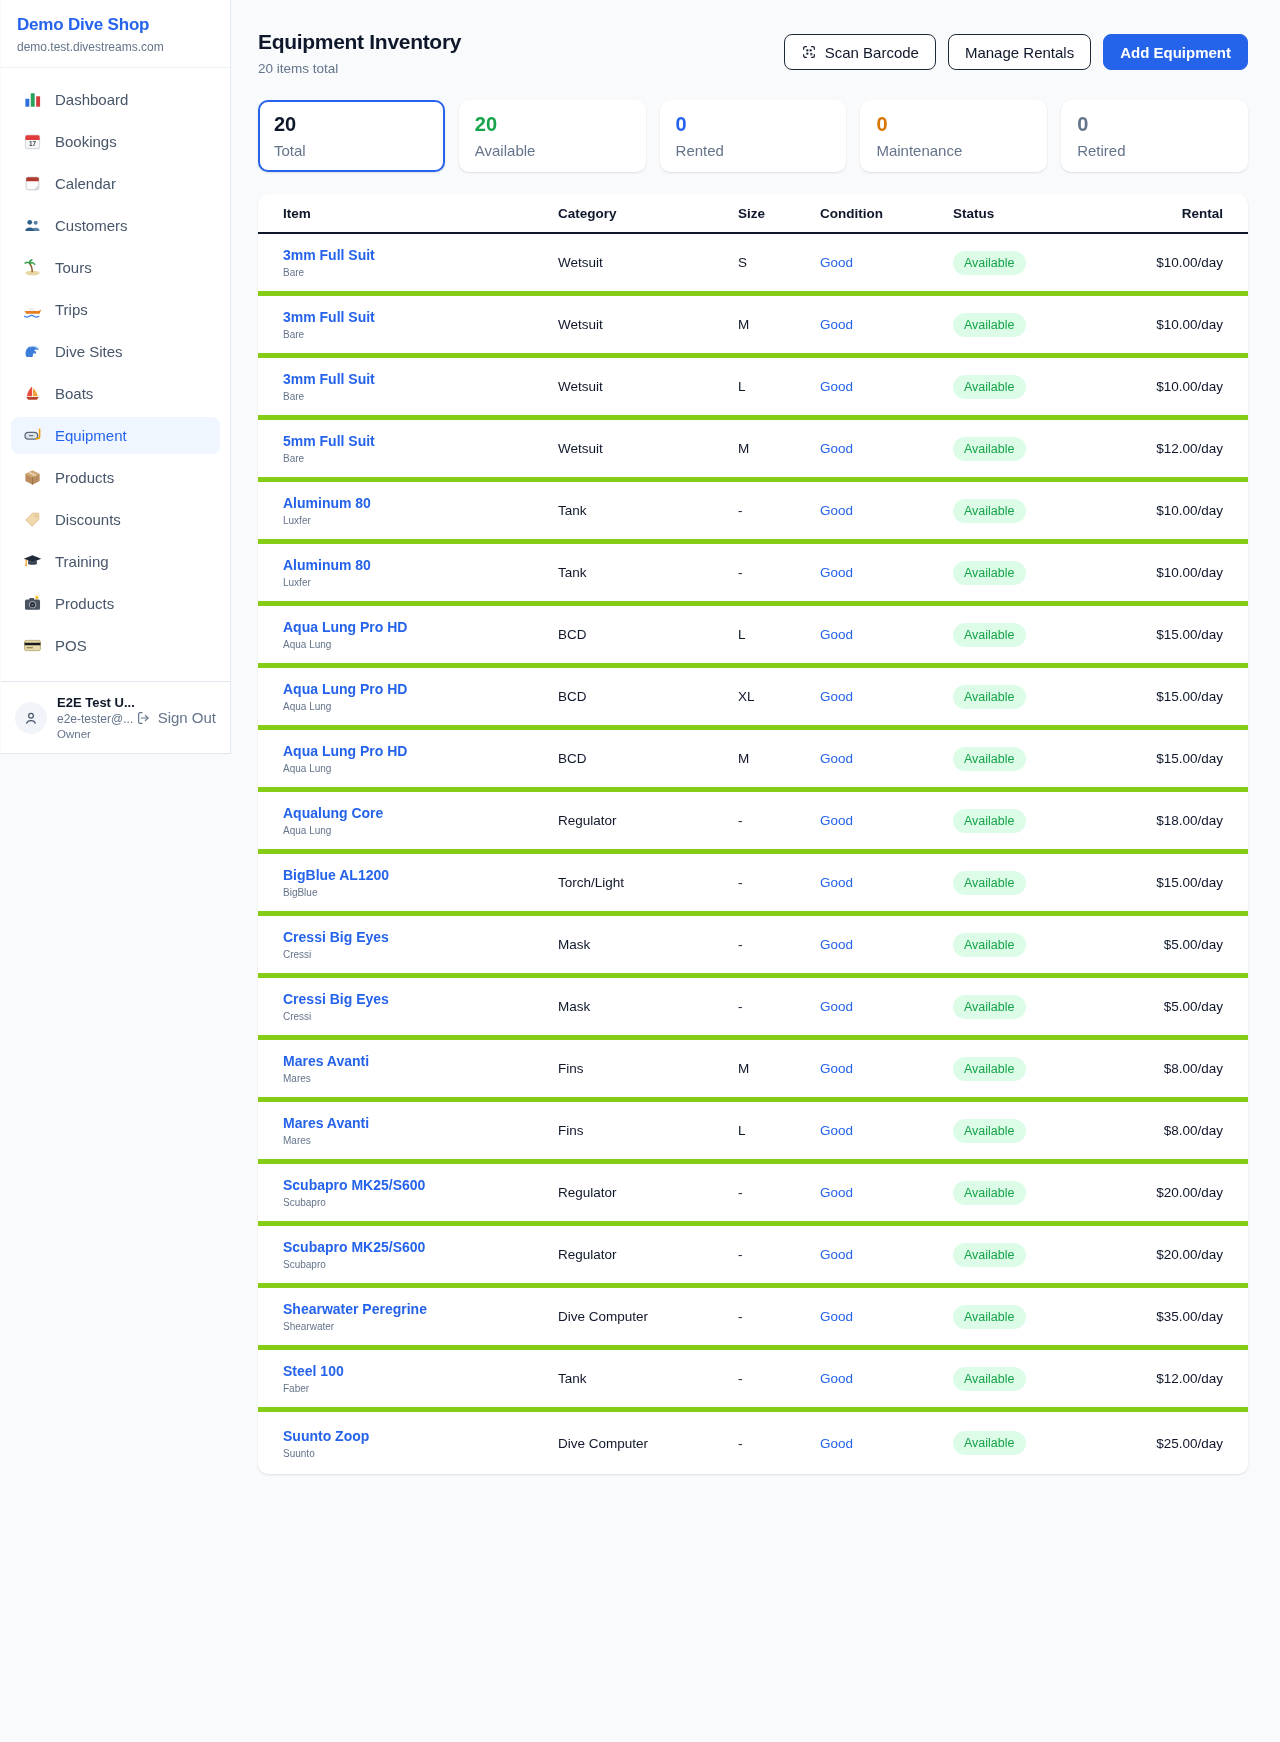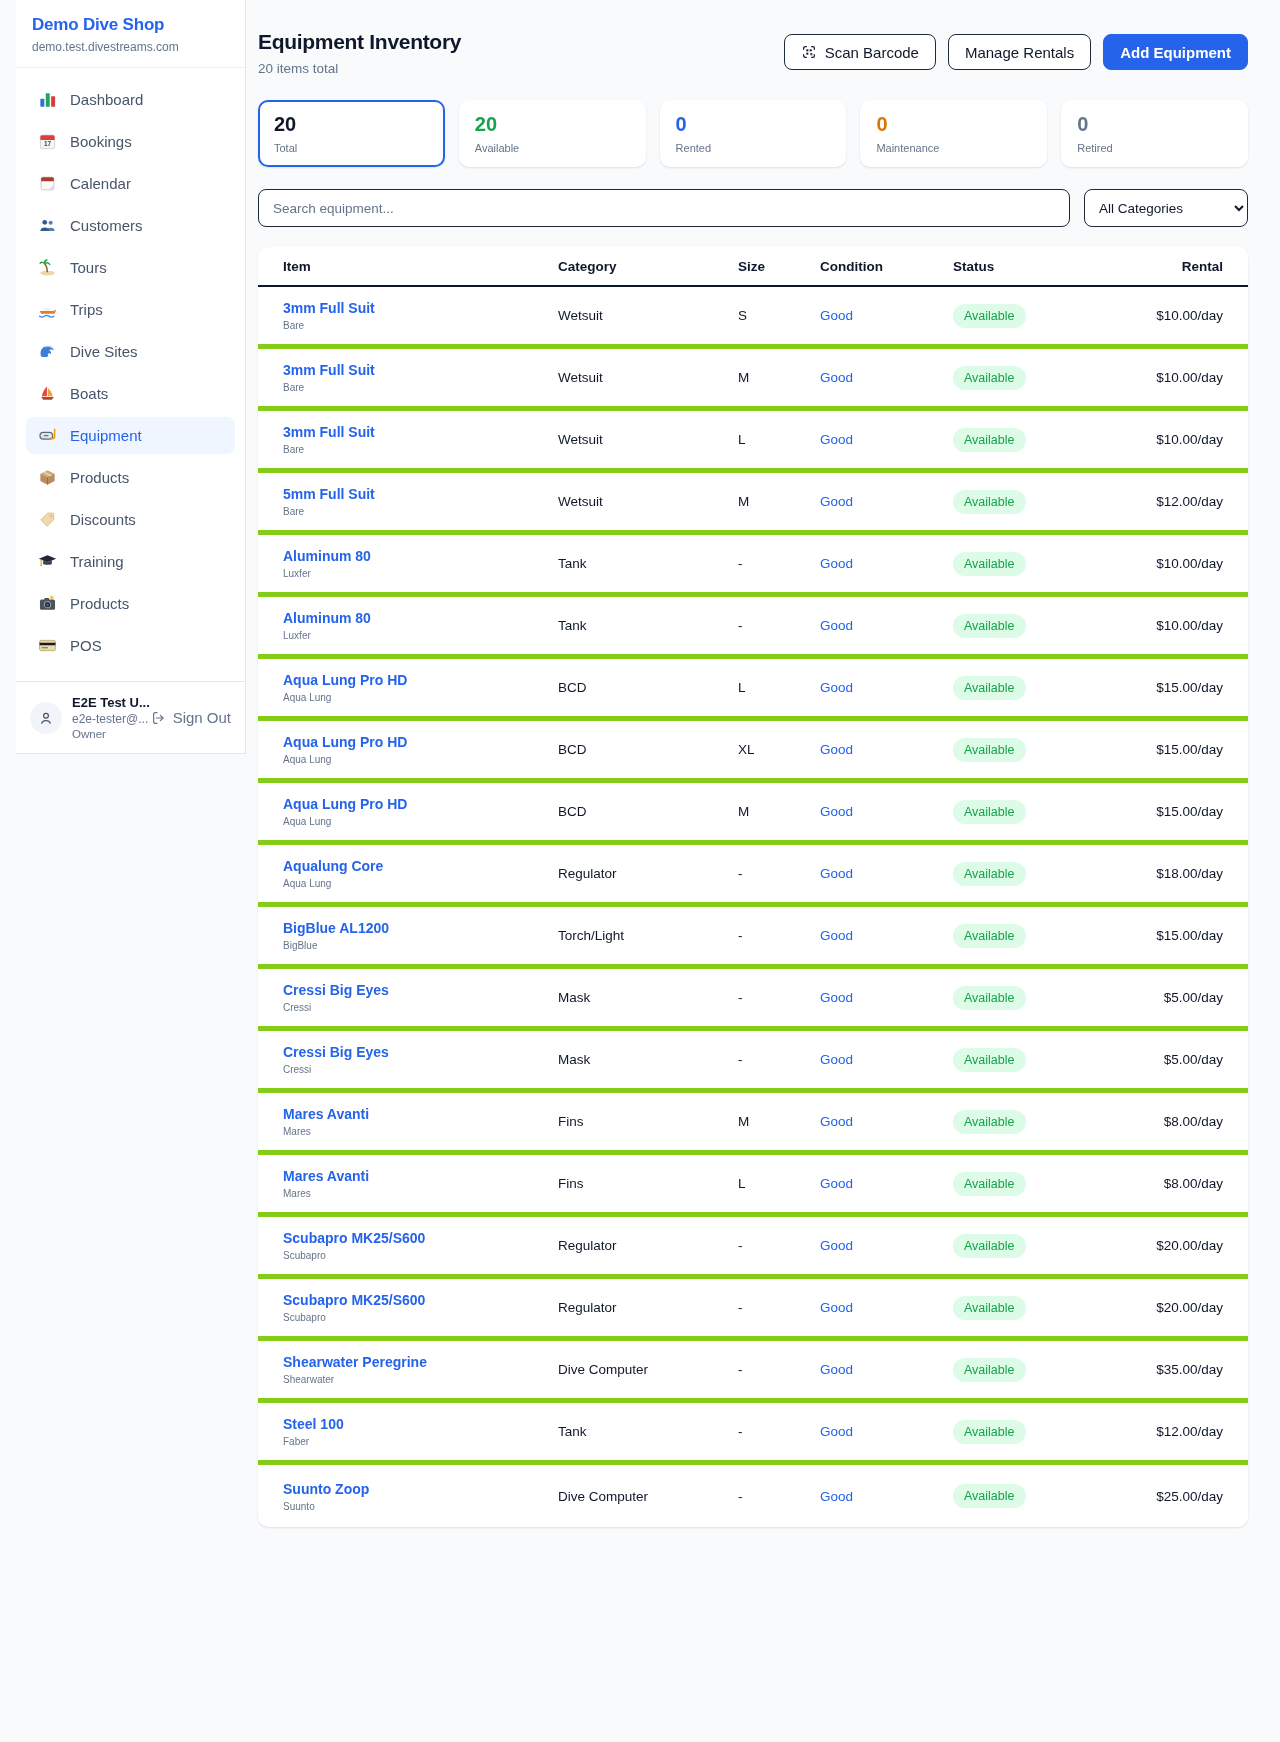--- a/index.html
+++ b/index.html
@@ -6,21 +6,21 @@
   html,body { width:1280px; height:1742px; }
   body {
     background:#f8fafc;
     font-family:"Liberation Sans", sans-serif;
     color:#0f172a;
     position:relative;
     overflow:hidden;
   }
   
   .sidebar {
-    position:absolute; top:0; left:16px; width:230px;
+    position:absolute; top:0; left:1px; width:230px;
     background:#ffffff;
     border-right:1px solid #e2e8f0;
     border-bottom:1px solid #e2e8f0;
   }
   .brand-block { padding:15px 16px 13px; border-bottom:1px solid #edf1f5; }
   .brand { color:#2563eb; font-size:17px; font-weight:bold; letter-spacing:-0.2px; }
   .domain { color:#64748b; font-size:12px; margin-top:5px; }
   .nav { padding:13px 10px 12px; }
   .nav-item {
     display:flex; align-items:center; gap:13px;
@@ -65,21 +65,21 @@
 
   .stats { display:grid; grid-template-columns:repeat(5,1fr); gap:14px; margin-bottom:22px; }
   .stat-card {
     background:#fff; border-radius:10px; padding:13px 16px;
     box-shadow:0 1px 2px rgba(15,23,42,.07), 0 1px 3px rgba(15,23,42,.05);
   }
   .stat-card.active { border:2px solid #2563eb; padding:11px 14px; }
   .stat-value { font-size:20px; font-weight:800; }
   .c-dark { color:#0f172a; } .c-green { color:#16a34a; } .c-blue { color:#2563eb; }
   .c-orange { color:#d97706; } .c-gray { color:#64748b; }
-  .stat-label { font-size:11px; color:#64748b; margin-top:6px; }
+  .stat-label { font-size:15px; color:#64748b; margin-top:6px; }
 
   .filter-row { display:flex; gap:14px; margin-bottom:20px; }
   .search {
     flex:1; height:38px; border:1px solid #1e293b; border-radius:8px;
     padding:0 14px; font-size:13.5px; color:#0f172a; background:#fff; outline:none;
     font-family:"Liberation Sans", sans-serif;
   }
   .search::placeholder { color:#64748b; }
   .select {
     width:164px; height:38px; border:1px solid #1e293b; border-radius:8px;
@@ -355,24 +355,20 @@
           <div class="stat-value c-orange">0</div>
           <div class="stat-label">Maintenance</div>
         </div>
 
         <div class="stat-card">
           <div class="stat-value c-gray">0</div>
           <div class="stat-label">Retired</div>
         </div>
       </div>
 
-    <div class="filter-row">
-      <input class="search" type="text" placeholder="Search equipment..." style="">
-      <select class="select"><option>All Categories</option></select>
-    </div>
 
     <div class="table-card">
       <div class="trow thead">
 
           <div class="cell">Item</div>
 
           <div class="cell">Category</div>
 
           <div class="cell">Size</div>
 

